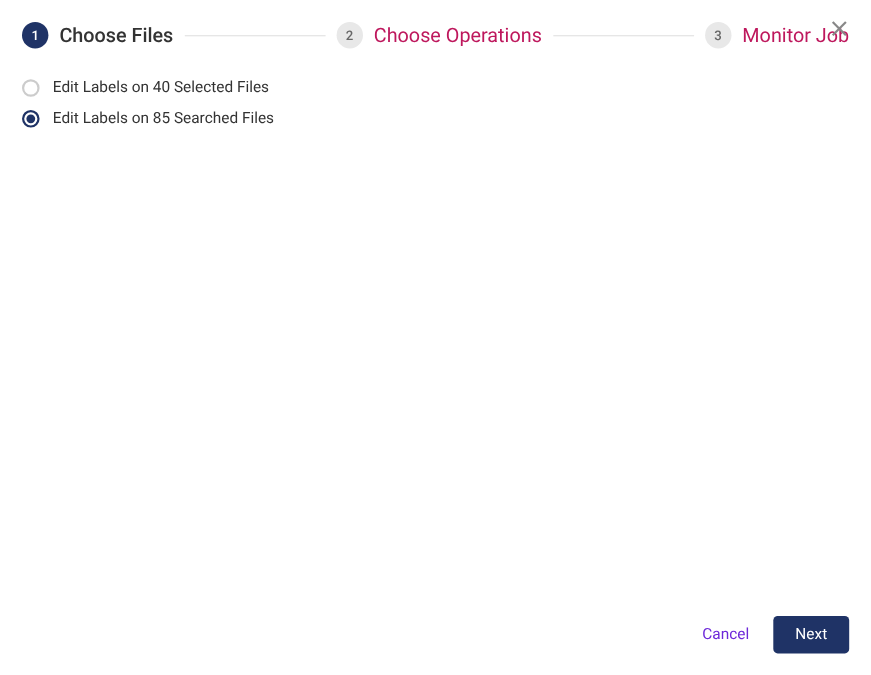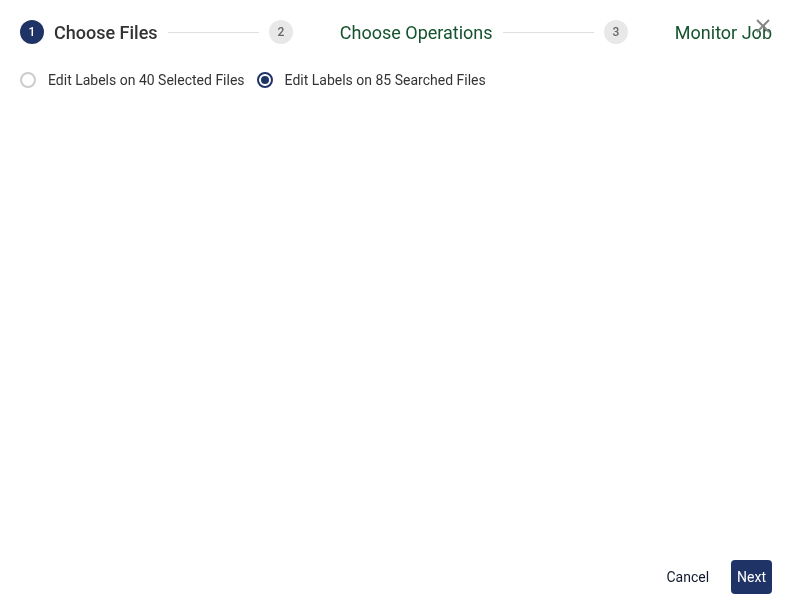--- a/index.html
+++ b/index.html
@@ -74,31 +74,31 @@
     }
     .step-label {
       font-size: 18px;
       white-space: nowrap;
     }
     .step-label.active {
       color: #333;
       font-weight: 500;
     }
     .step-label.inactive {
-      color: #14532d;
-      margin-left: 37px;
+      color: #be185d;
     }
     .step-line {
       flex: 1;
       height: 1px;
       background: #e0e0e0;
       margin: 0 10px;
     }
     .options {
       display: flex;
+      flex-direction: column;
       gap: 12px;
       text-align: center;
     }
     .radio-option {
       display: flex;
       align-items: center;
       gap: 12px;
       cursor: pointer;
     }
     .radio-circle {
@@ -130,32 +130,32 @@
       bottom: 20px;
       right: 20px;
       display: flex;
       align-items: center;
       gap: 18px;
     }
     .btn-cancel {
       background: none;
       border: none;
       font-size: 14px;
-      color: #0f172a;
+      color: #6d28d9;
       cursor: pointer;
       padding: 8px 4px;
       font-family: inherit;
     }
     .btn-next {
       background: #1f3366;
       color: #fff;
       border: none;
       border-radius: 4px;
       font-size: 14px;
-      padding: 9px 6px;
+      padding: 9px 20px;
       cursor: pointer;
       font-family: inherit;
     }
   </style>
 </head>
 <body>
 
 <div class="dialog">
 
   <div class="close-btn">

